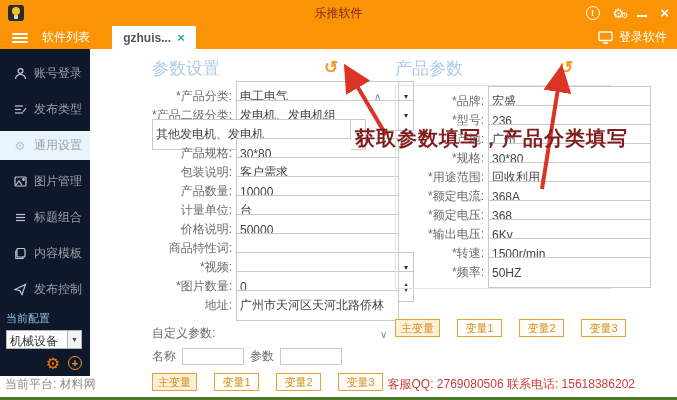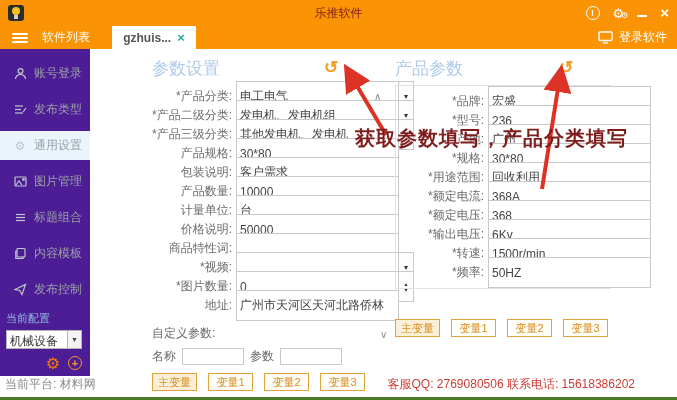--- a/index.html
+++ b/index.html
@@ -24,21 +24,21 @@
   .tabbar { height:23px; background:#FA9405; display:flex; align-items:stretch; }
   .hamburger { width:16px; display:flex; flex-direction:column; justify-content:center; gap:2px; margin:0 14px 0 12px; cursor:pointer; }
   .hamburger i { display:block; height:2px; background:#fff; border-radius:1px; }
   .sw-list { color:#fff; font-size:12px; display:flex; align-items:center; margin-right:22px; cursor:pointer; }
   .tab { background:#fff; width:84px; display:flex; align-items:center; justify-content:center; gap:6px; font-size:12px; font-weight:bold; color:#555; cursor:pointer; }
   .tab .tab-x { color:#2aa7a0; font-weight:bold; font-size:13px; cursor:pointer; }
   .login { margin-left:auto; display:flex; align-items:center; gap:6px; color:#fff; font-size:12px; padding-right:10px; cursor:pointer; }
 
   
   .body { display:flex; height:327px; }
-  .sidebar { width:90px; background:#4c1d95; display:flex; flex-direction:column; padding-top:10px; }
+  .sidebar { width:90px; background:#0f172a; display:flex; flex-direction:column; padding-top:10px; }
   .side-item { display:flex; align-items:center; gap:7px; height:29px; padding-left:13px; color:#9aa0a6; font-size:12px; cursor:pointer; margin-bottom:7px; }
   .side-item.active { background:#EAF4FD; }
   .side-item .icn { width:14px; height:14px; flex:0 0 auto; display:flex; align-items:center; justify-content:center; color:#bfc7cf; font-size:12px; }
   .icn svg { width:13px; height:13px; stroke:#bfc7cf; fill:none; stroke-width:1.2; }
   .side-bottom { margin-top:auto; padding:0 6px 4px 6px; }
   .cur-config { color:#8ebde0; font-size:11px; margin-bottom:4px; }
   .config-select { display:flex; align-items:stretch; border:1px solid #b5b5b5; background:#fff; height:19px; width:76px; cursor:pointer; }
   .config-select .cs-text { flex:1; font-size:12px; color:#333; padding:2px 3px; white-space:nowrap; overflow:hidden; }
   .config-select .cs-btn { width:14px; border-left:1px solid #b5b5b5; background:#f3f3f3; display:flex; align-items:center; justify-content:center; font-size:8px; color:#444; }
   .side-tools { display:flex; justify-content:flex-end; gap:8px; margin-top:7px; padding-right:2px; }
@@ -66,21 +66,21 @@
   .suffix { display:none; width:15px; border:1px solid #c9c9c9; border-left:none; background:#fdfdfd; position:relative; cursor:pointer; }
   .type-select .suffix { display:flex; align-items:center; justify-content:center; font-size:8px; color:#333; }
   .type-select .suffix::before { content:"▾"; }
   .type-stepper .suffix { display:flex; flex-direction:column; align-items:center; justify-content:center; font-size:6px; color:#333; line-height:6px; }
   .type-stepper .suffix::before { content:"▴"; }
   .type-stepper .suffix::after { content:"▾"; }
   .custom-label { font-size:12px; color:#6b6b6b; margin:8px 0 6px 0; }
   .np-row { display:flex; align-items:center; gap:6px; margin-bottom:8px; }
   .np-row .np-lab { font-size:12px; color:#6b6b6b; }
   .np-row input { width:62px; height:17px; border:1px solid #c9c9c9; font-size:12px; padding:0 3px; }
-  .var-buttons { display:flex; gap:11px; }
+  .var-buttons { display:flex; gap:17px; }
   .var-btn { min-width:45px; height:18px; border:1px solid #E0A33C; background:#fffdf8; color:#D78E1E; font-size:11px; display:flex; align-items:center; justify-content:center; cursor:pointer; }
   .var-buttons div.var-btn:first-of-type { background:#FBEFD8; }
   .scroll-arrow { position:absolute; color:#8a8a8a; font-size:10px; cursor:pointer; }
   .sa-up { left:284px; top:42px; }
   .sa-down { left:290px; top:280px; }
 
   
   .annotation { position:absolute; left:265px; top:76px; color:#7f1d1d; font-size:20px; font-weight:bold; letter-spacing:1px; white-space:nowrap; z-index:6; pointer-events:none; }
   .arrows { position:absolute; inset:0; pointer-events:none; z-index:5; }
 
@@ -221,21 +221,20 @@
               </span>
             </div>
             <div class="form-row type-select">
               <span class="f-label">*产品二级分类:</span>
               <span class="f-wrap">
                 <input class="f-input" value="发电机、发电机组" style="">
                 <span class="suffix"></span>
               </span>
             </div>
             <div class="form-row type-select">
-              <span class="f-label">*产品三级分类:</span>
               <span class="f-wrap">
                 <input class="f-input" value="其他发电机、发电机" style="">
                 <span class="suffix"></span>
               </span>
             </div>
             <div class="form-row type-text">
               <span class="f-label">产品规格:</span>
               <span class="f-wrap">
                 <input class="f-input" value="30*80" style="">
 

